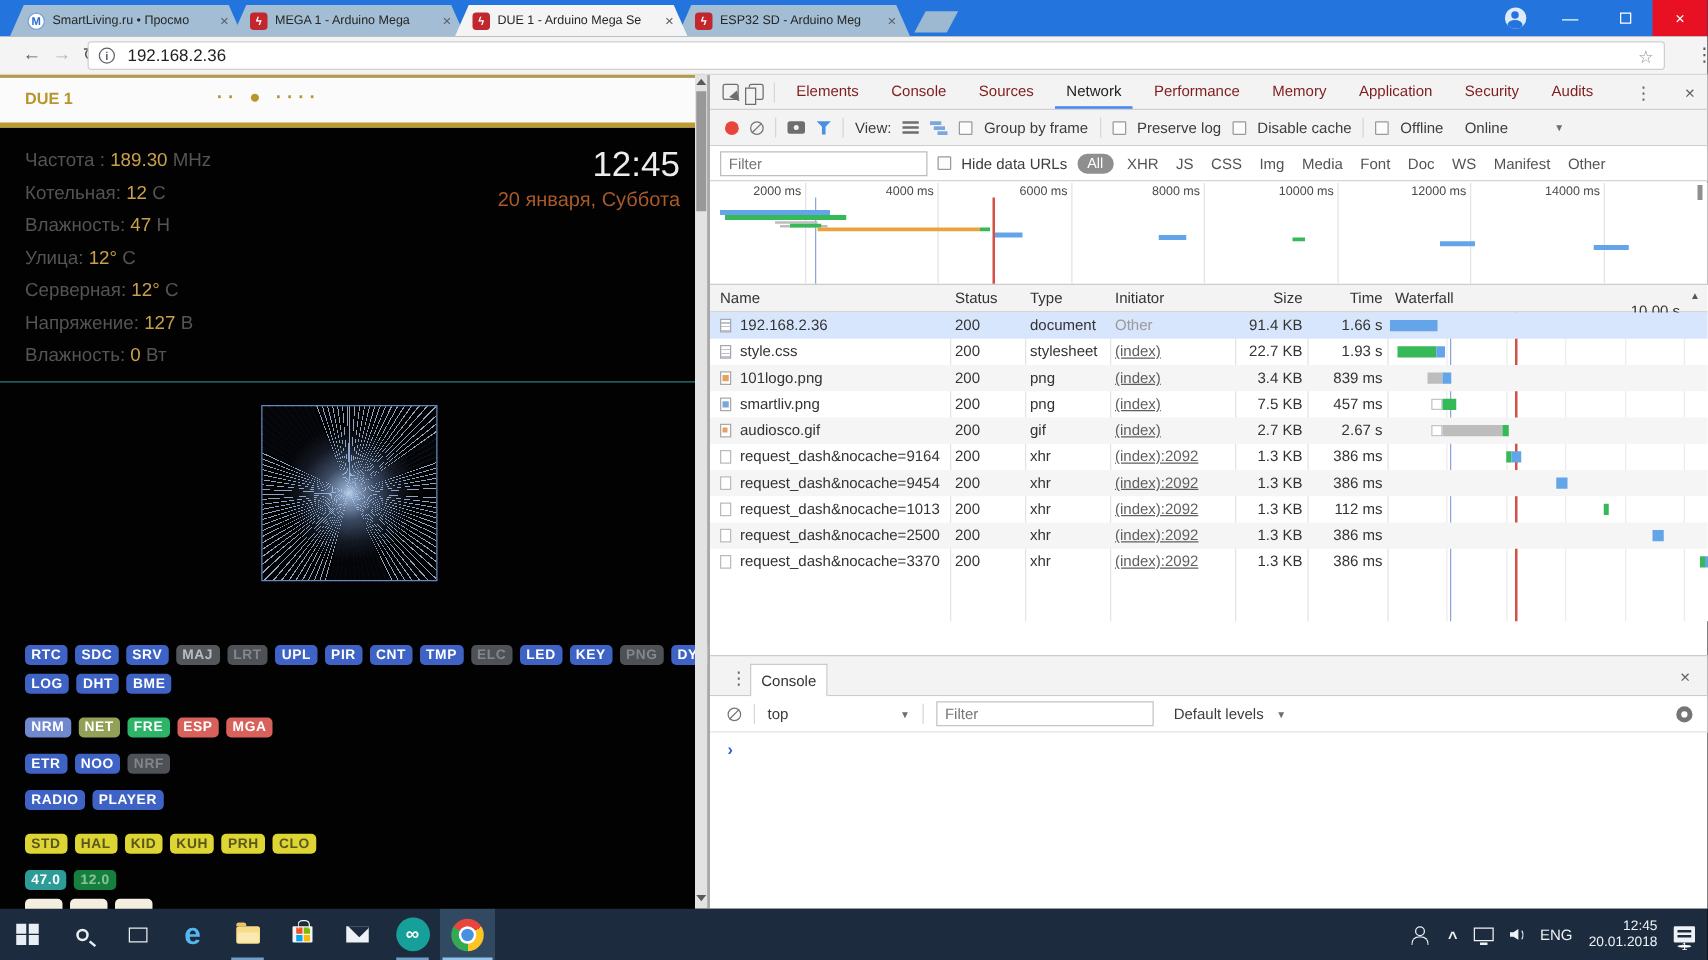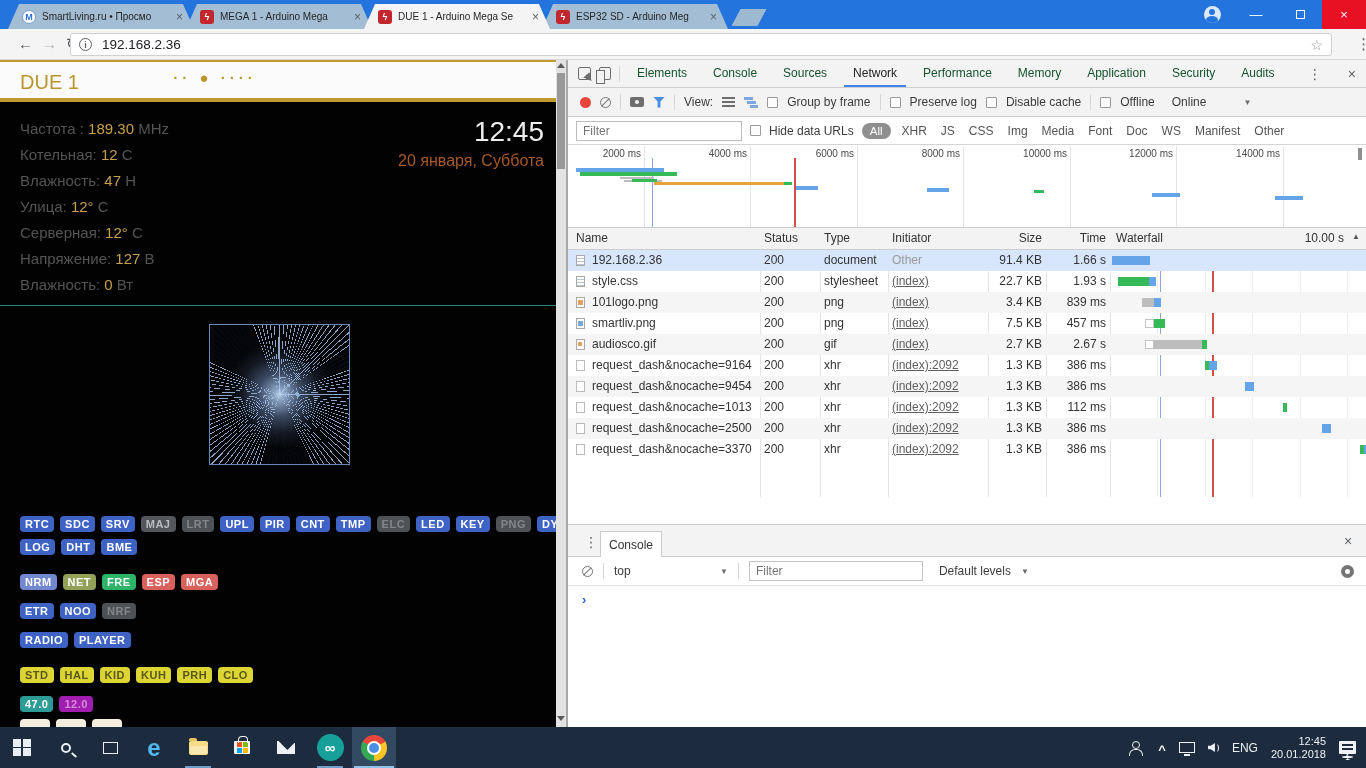--- a/index.html
+++ b/index.html
@@ -32,21 +32,21 @@
   .navic.dis{color:#b0b3b6}
   #omni{left:70px;top:4px;width:1262px;height:23px;background:#fff;border:1px solid #cfcfcf;border-radius:3px;display:flex;align-items:center}
   .info-i{width:13px;height:13px;border:1.2px solid #5f6368;border-radius:50%;color:#5f6368;font-size:9px;display:flex;align-items:center;justify-content:center;margin:0 10px 0 8px;font-weight:bold}
   #urltxt{font-size:13.5px;color:#202124}
   .star{margin-left:auto;margin-right:8px;color:#8d9196;font-size:14px}
 
   
   #page{left:0;top:60px;width:556px;height:667px;background:#020202;border-top:2px solid #bf9b2f}
   #phead{left:0;top:0;width:556px;height:40px;background:#fbfbfb;border-bottom:4px solid #bf9b2f}
   .gold{color:#b9952e}
-  #pdevice{left:20px;top:9px;font-size:20px;font-weight:normal}
+  #pdevice{left:20px;top:9px;font-size:13px;font-weight:bold}
   #pdots{left:150px;top:7px;width:130px;text-align:center;font-size:15px;letter-spacing:4px;font-weight:bold}
   #ptitle{right:10px;top:10px;font-size:19px;font-weight:bold}
   #pclock{right:12px;top:54px;font-size:28px;color:#ededed}
   #pdate{right:12px;top:90px;font-size:16px;color:#a85a28}
   .sline{left:20px;font-size:15px;color:#545454}
   .sline b{color:#c8a04c;font-weight:normal}
   #tealline{left:0;top:243px;width:556px;height:1px;background:#2a7f7f}
   #art{left:209px;top:262px;width:141px;height:141px;border:1px solid #6688bb;background-color:#05070a;
     background:
       radial-gradient(circle at 50% 50%, rgba(195,218,246,.95) 0, rgba(170,200,240,.8) 6%, rgba(140,175,230,.4) 22%, rgba(120,155,215,.12) 40%, transparent 55%),
@@ -59,34 +59,34 @@
   .bg{font-size:11px;font-weight:bold;font-style:normal;padding:2px 5px;border-radius:4px;letter-spacing:.5px;line-height:12px}
   .b{background:#3e63c4;color:#fff}
   .peri{background:#7187ce;color:#fff}
   .olv{background:#93a057;color:#fff}
   .grn{background:#2db469;color:#fff}
   .redb{background:#d8625b;color:#fff}
   .gry{background:#53575b;color:#b9bdc1}
   .gryd{background:#4e5256;color:#83878b}
   .yel{background:#ddd533;color:#5a561c}
   .tea{background:#2d9c96;color:#fff}
-  .tead{background:#a21caf;color:rgba(255,255,255,.5)}
+  .tead{background:#15803d;color:rgba(255,255,255,.5)}
   .stub{width:30px;height:10px;background:#f3eede;border-radius:4px 4px 0 0}
   
   #pagescroll{left:556px;top:60px;width:10px;height:667px;background:#e3e3e3}
   .scar{width:0;height:0;border-left:4px solid transparent;border-right:4px solid transparent;margin:3px auto}
   .up{border-bottom:5px solid #5a5a5a}
   .dn{border-top:5px solid #5a5a5a;position:absolute;bottom:3px;left:1px}
   #pthumb{position:absolute;left:1px;top:13px;width:8px;height:96px;background:#999}
 
   
   #devtools{left:566px;top:60px;width:800px;height:667px;background:#fff;border-left:2px solid #a9a9a9;font-size:12px;color:#333}
   .dtrow{left:0;width:798px;background:#f3f3f3;border-bottom:1px solid #d0d0d0;display:flex;align-items:center}
   #dtt{top:0;height:28px;padding-left:10px;gap:8px}
-  .dtab{padding:0 9px;height:27px;line-height:27px;color:#14532d}
+  .dtab{padding:0 9px;height:27px;line-height:27px;color:#7f1d1d}
   .dtab.on{border-bottom:2px solid #4285f4;color:#222}
   .inspic{width:13px;height:13px;border:1.3px solid #6e6e6e;border-radius:2px;position:relative}
   .inspic::after{content:'';position:absolute;right:-3px;bottom:-3px;width:0;height:0;border-left:4px solid transparent;border-right:4px solid transparent;border-top:8px solid #6e6e6e;transform:rotate(-40deg)}
   .devic{width:12px;height:13px;border:1.3px solid #6e6e6e;border-radius:2px;position:relative;background:#f3f3f3}
   .devic::before{content:'';position:absolute;left:-4px;top:2px;width:7px;height:12px;border:1.3px solid #6e6e6e;background:#f3f3f3}
   .vsep{width:1px;height:16px;background:#d6d6d6}
   .dots3{color:#5f6368;font-size:14px}
   .xgray{color:#5f6368;font-size:14px}
   #dtn{top:28px;height:29px;padding-left:12px;gap:9px}
   .rec{width:11px;height:11px;border-radius:50%;background:#e8463c}
@@ -432,21 +432,21 @@
     <i class="wfgrid" style="left:644px;width:1.5px;background:#d25048"></i>
 
     <div id="thead">
       <span class="a" style="left:8px;top:3px">Name</span>
       <span class="a" style="left:196px;top:3px">Status</span>
       <span class="a" style="left:256px;top:3px">Type</span>
       <span class="a" style="left:324px;top:3px">Initiator</span>
       <span class="a rt" style="left:400px;top:3px;width:74px">Size</span>
       <span class="a rt" style="left:464px;top:3px;width:74px">Time</span>
       <span class="a" style="left:548px;top:3px">Waterfall</span>
-      <span class="a rt" style="left:700px;top:3px;width:76px">10.00 s</span>
+      <span class="a rt" style="left:700px;top:14px;width:76px">10.00 s</span>
       <span class="a" style="left:784px;top:4px;font-size:8px;color:#555">▲</span>
     </div>
 
     <div class="nrow selrow" style="top:22px">
       <i class="ic lines"></i>
       <span class="a nm">192.168.2.36</span>
       <span class="a" style="left:196px">200</span>
       <span class="a" style="left:256px">document</span>
       <span class="a initg" style="left:324px">Other</span>
       <span class="a rt" style="left:400px;width:74px">91.4 KB</span>

